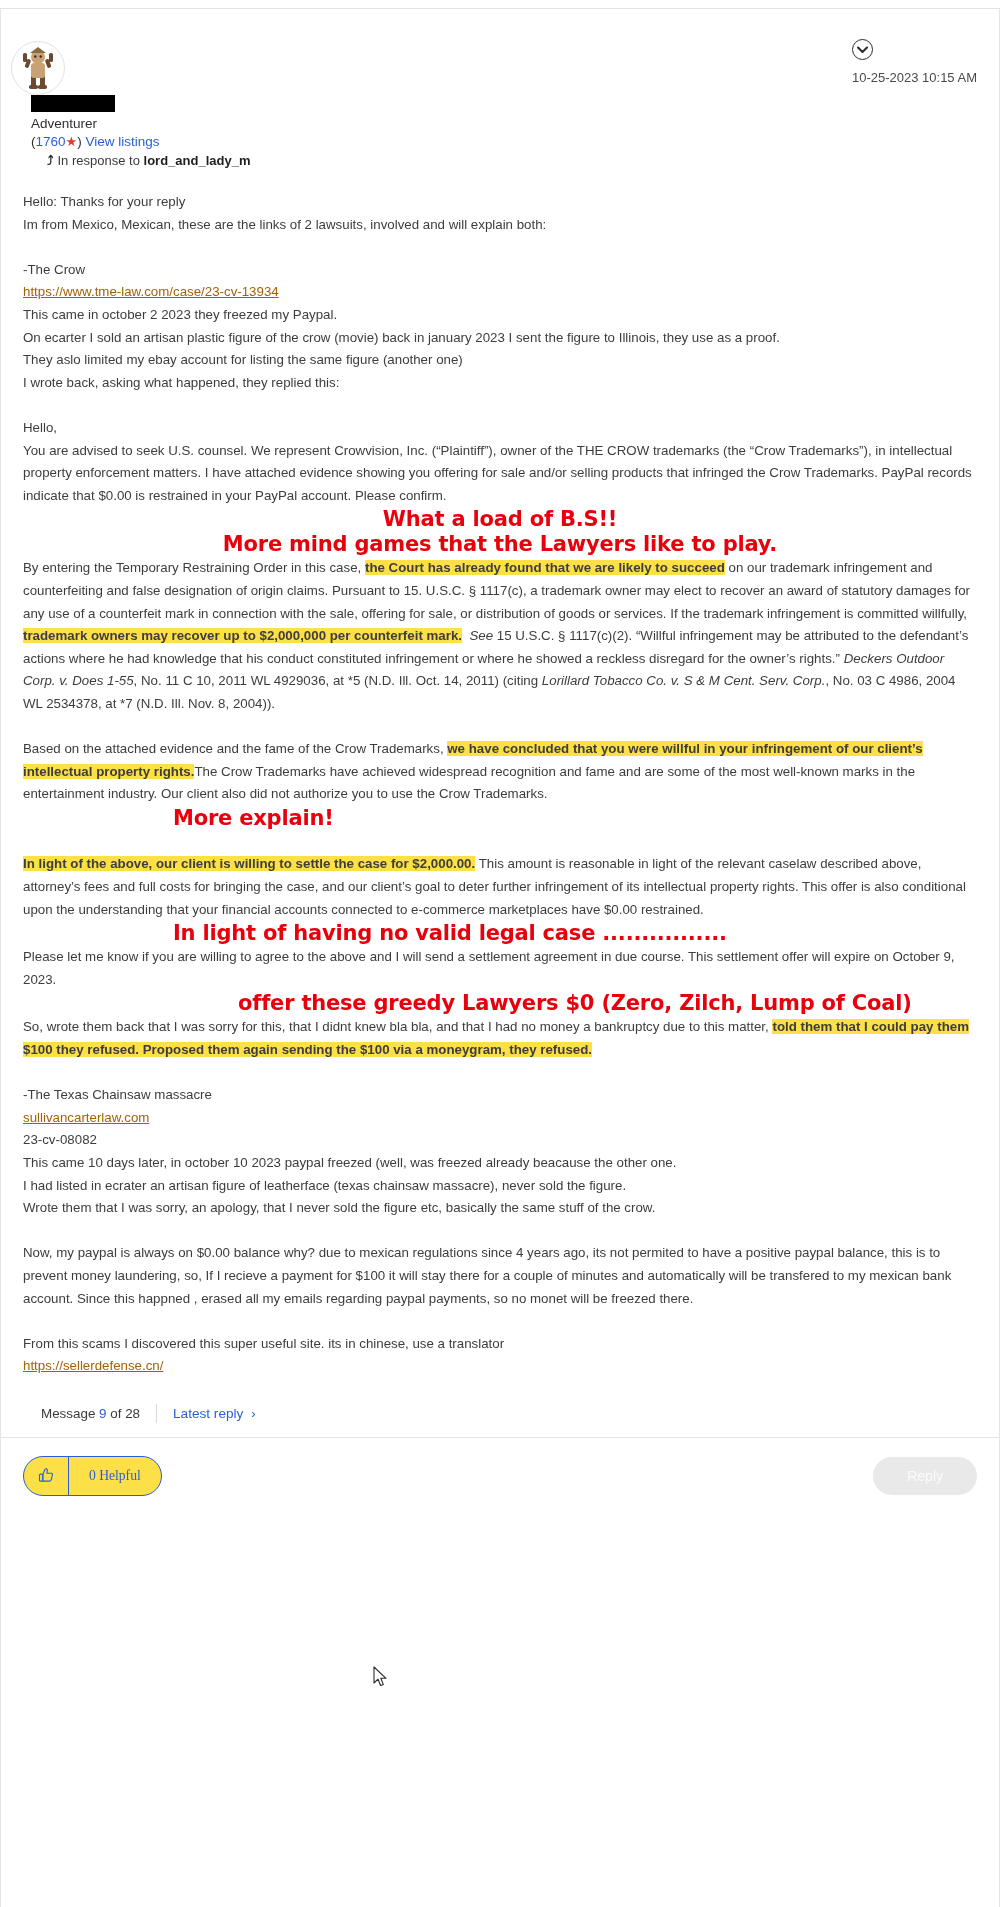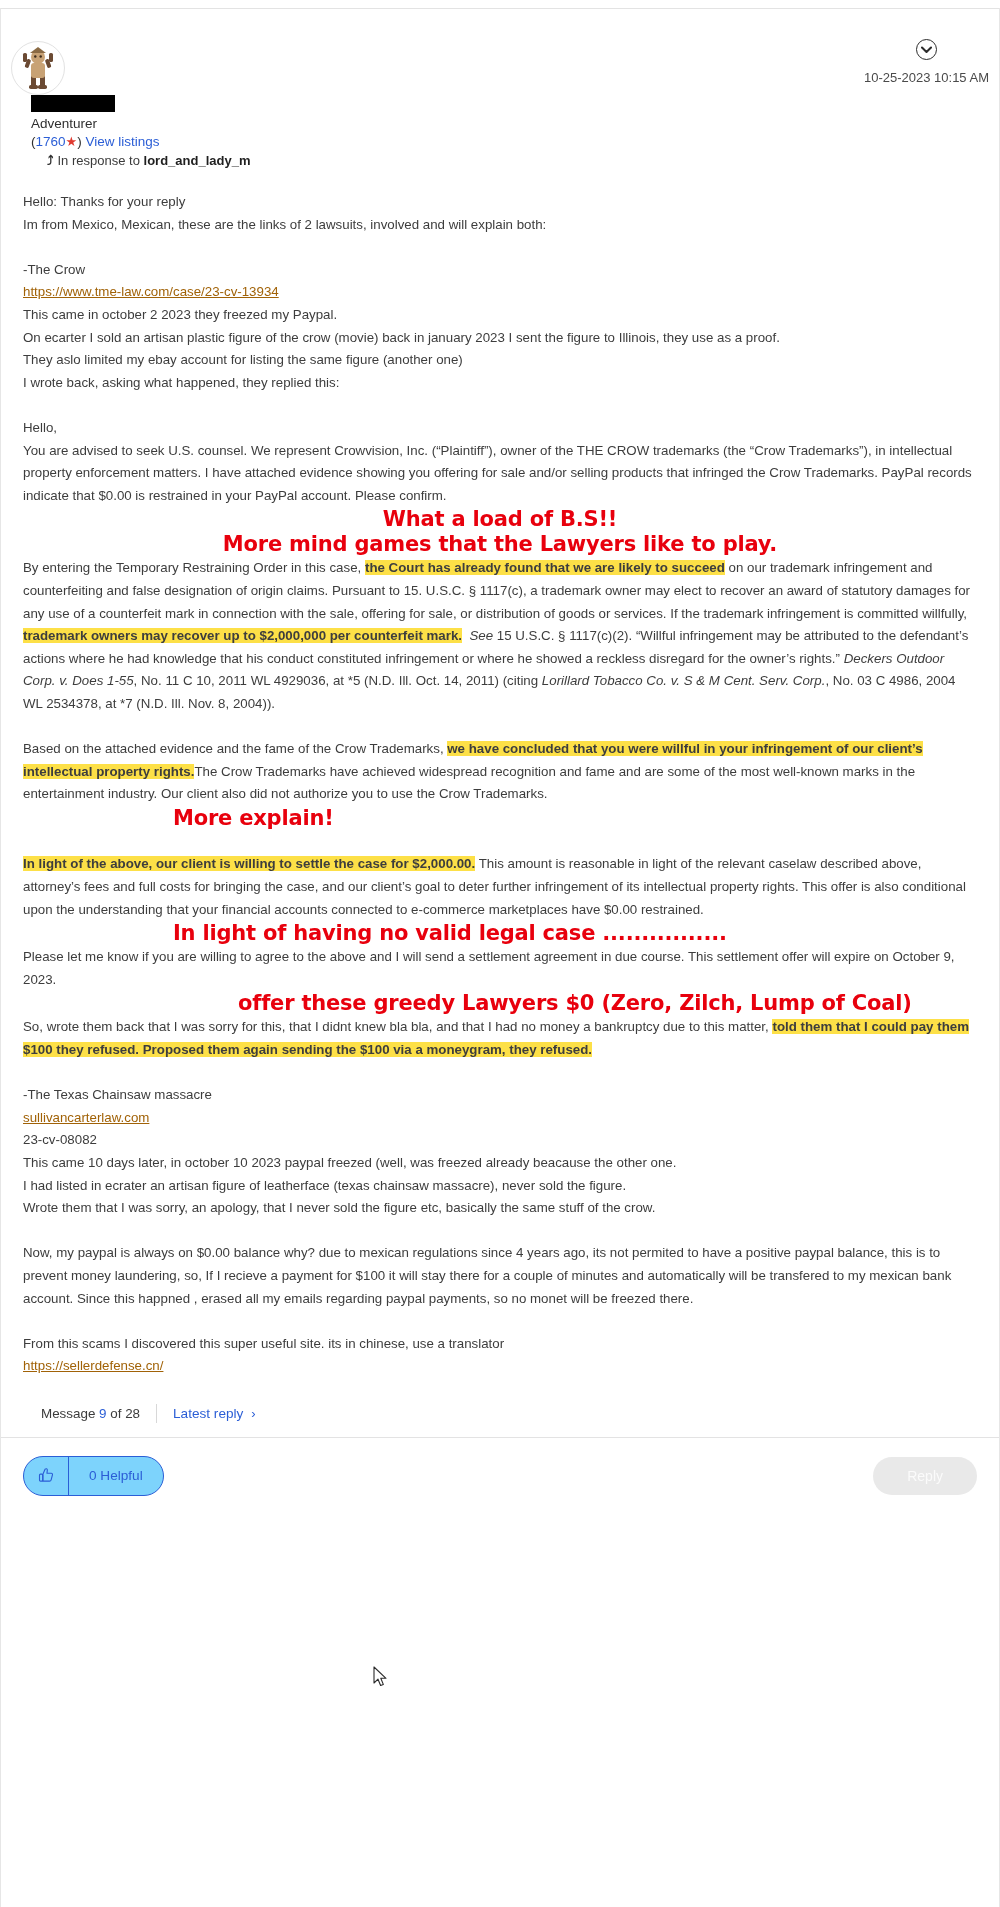--- a/index.html
+++ b/index.html
@@ -51,21 +51,21 @@
   .rep-count{color:#2b5ed6;font-weight:500;}
   .paren{color:#2f2f2f;}
   .star{color:#e03a30;font-size:13px;letter-spacing:0;}
   .view-listings{color:#2b5ed6;text-decoration:none;}
   .inresp{
     font-size:13px;color:#3b3b3b;line-height:17px;margin-top:2px;white-space:nowrap;margin-left:16px;
   }
   .inresp .arrow{display:inline-block;margin-right:4px;color:#2f2f2f;font-weight:700;}
   .inresp b{color:#1f1f1f;}
   .head-right{
-    position:absolute;right:10px;top:30px;text-align:center;
+    position:absolute;right:22px;top:30px;text-align:left;
   }
   .chev-btn{
     width:19px;height:19px;border:1.6px solid #2b2b2b;border-radius:50%;
     display:inline-flex;align-items:center;justify-content:center;
     margin-left:auto;cursor:pointer;background:#fff;
   }
   .chev-btn svg{display:block;}
   .timestamp{
     margin-top:10px;font-size:13px;color:#4a4a4a;white-space:nowrap;
   }
@@ -115,21 +115,21 @@
   }
   .latest .car{margin-left:8px;font-size:13px;}
   .foot-rule{height:1px;background:#e3e3e3;margin:0 0 0 0;}
   .actions{
     display:flex;align-items:center;justify-content:space-between;
     padding:18px 22px 20px 22px;
   }
   .helpful{
     display:inline-flex;align-items:stretch;
     border:1px solid #2b5ed6;border-radius:22px;overflow:hidden;height:38px;
-    cursor:pointer;background:#7dd3fc;
+    cursor:pointer;background:#fde047;font-family:Liberation Serif, serif;
   }
   .helpful .thumb{
     display:flex;align-items:center;justify-content:center;
     width:44px;border-right:1px solid #2b5ed6;color:#2b5ed6;
   }
   .helpful .cnt{
     display:flex;align-items:center;padding:0 20px;color:#2b5ed6;font-size:13.6px;
   }
   .reply-btn{
     background:#e9e9e9;color:#fbfbfb;border:none;border-radius:20px;

